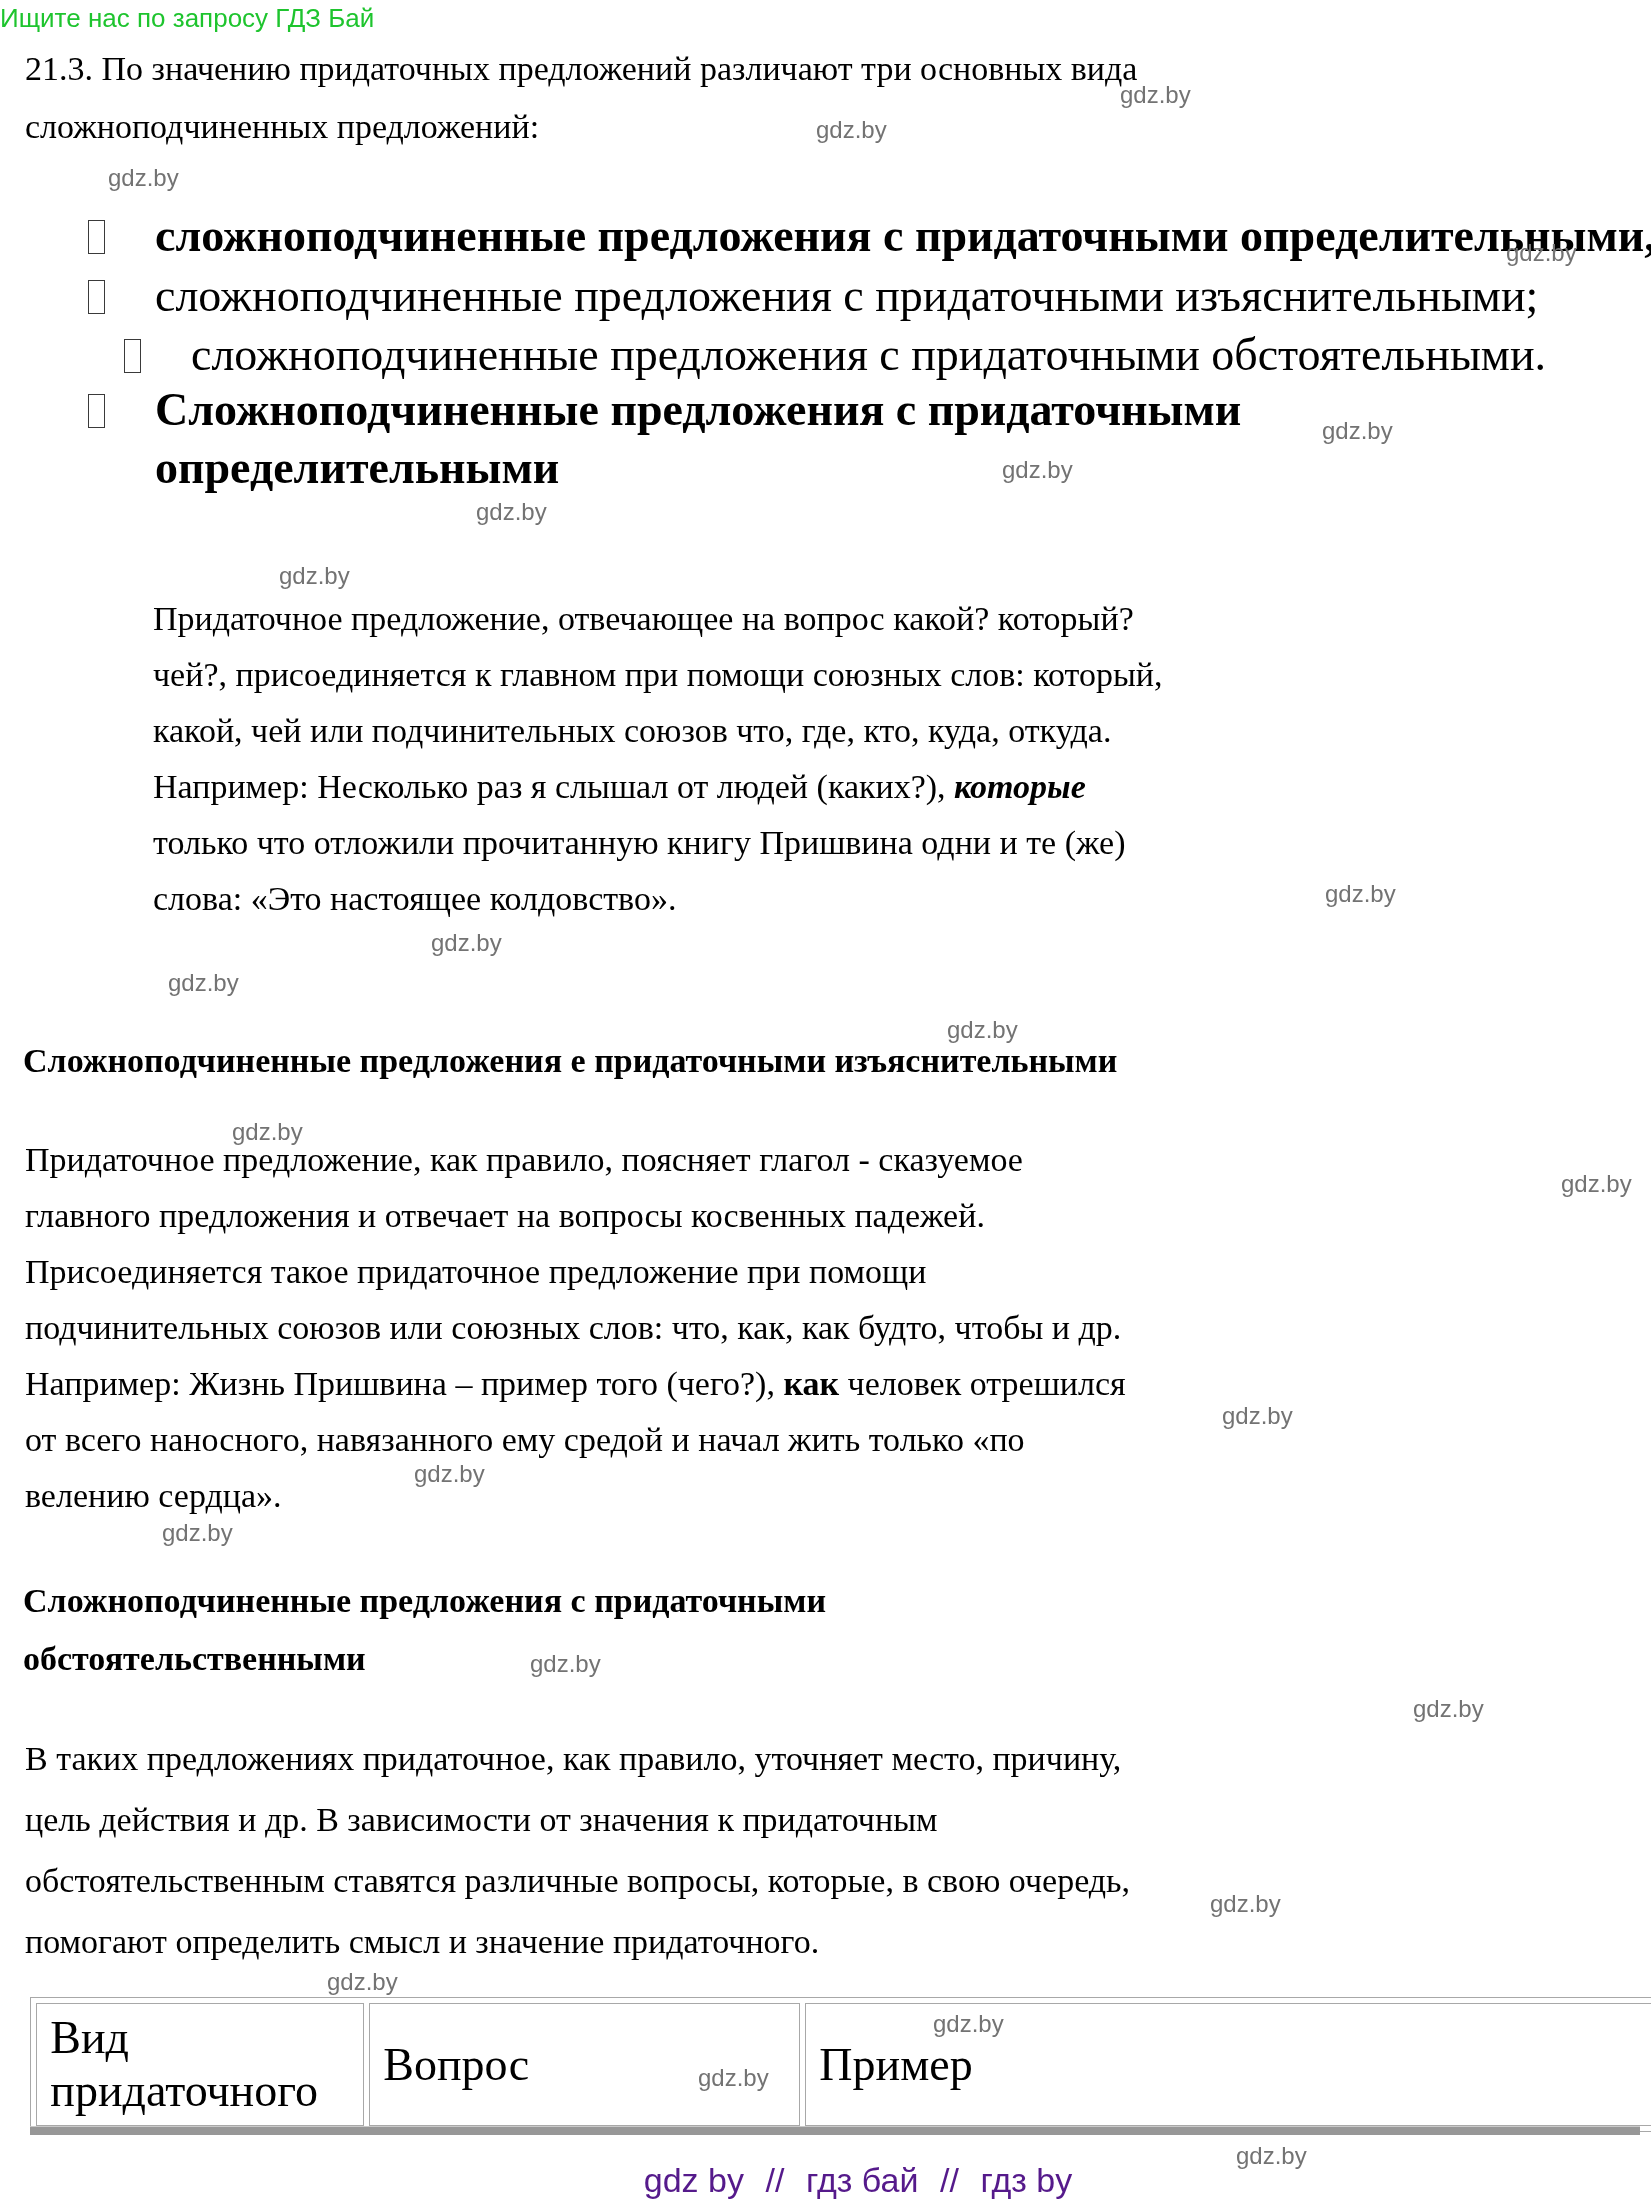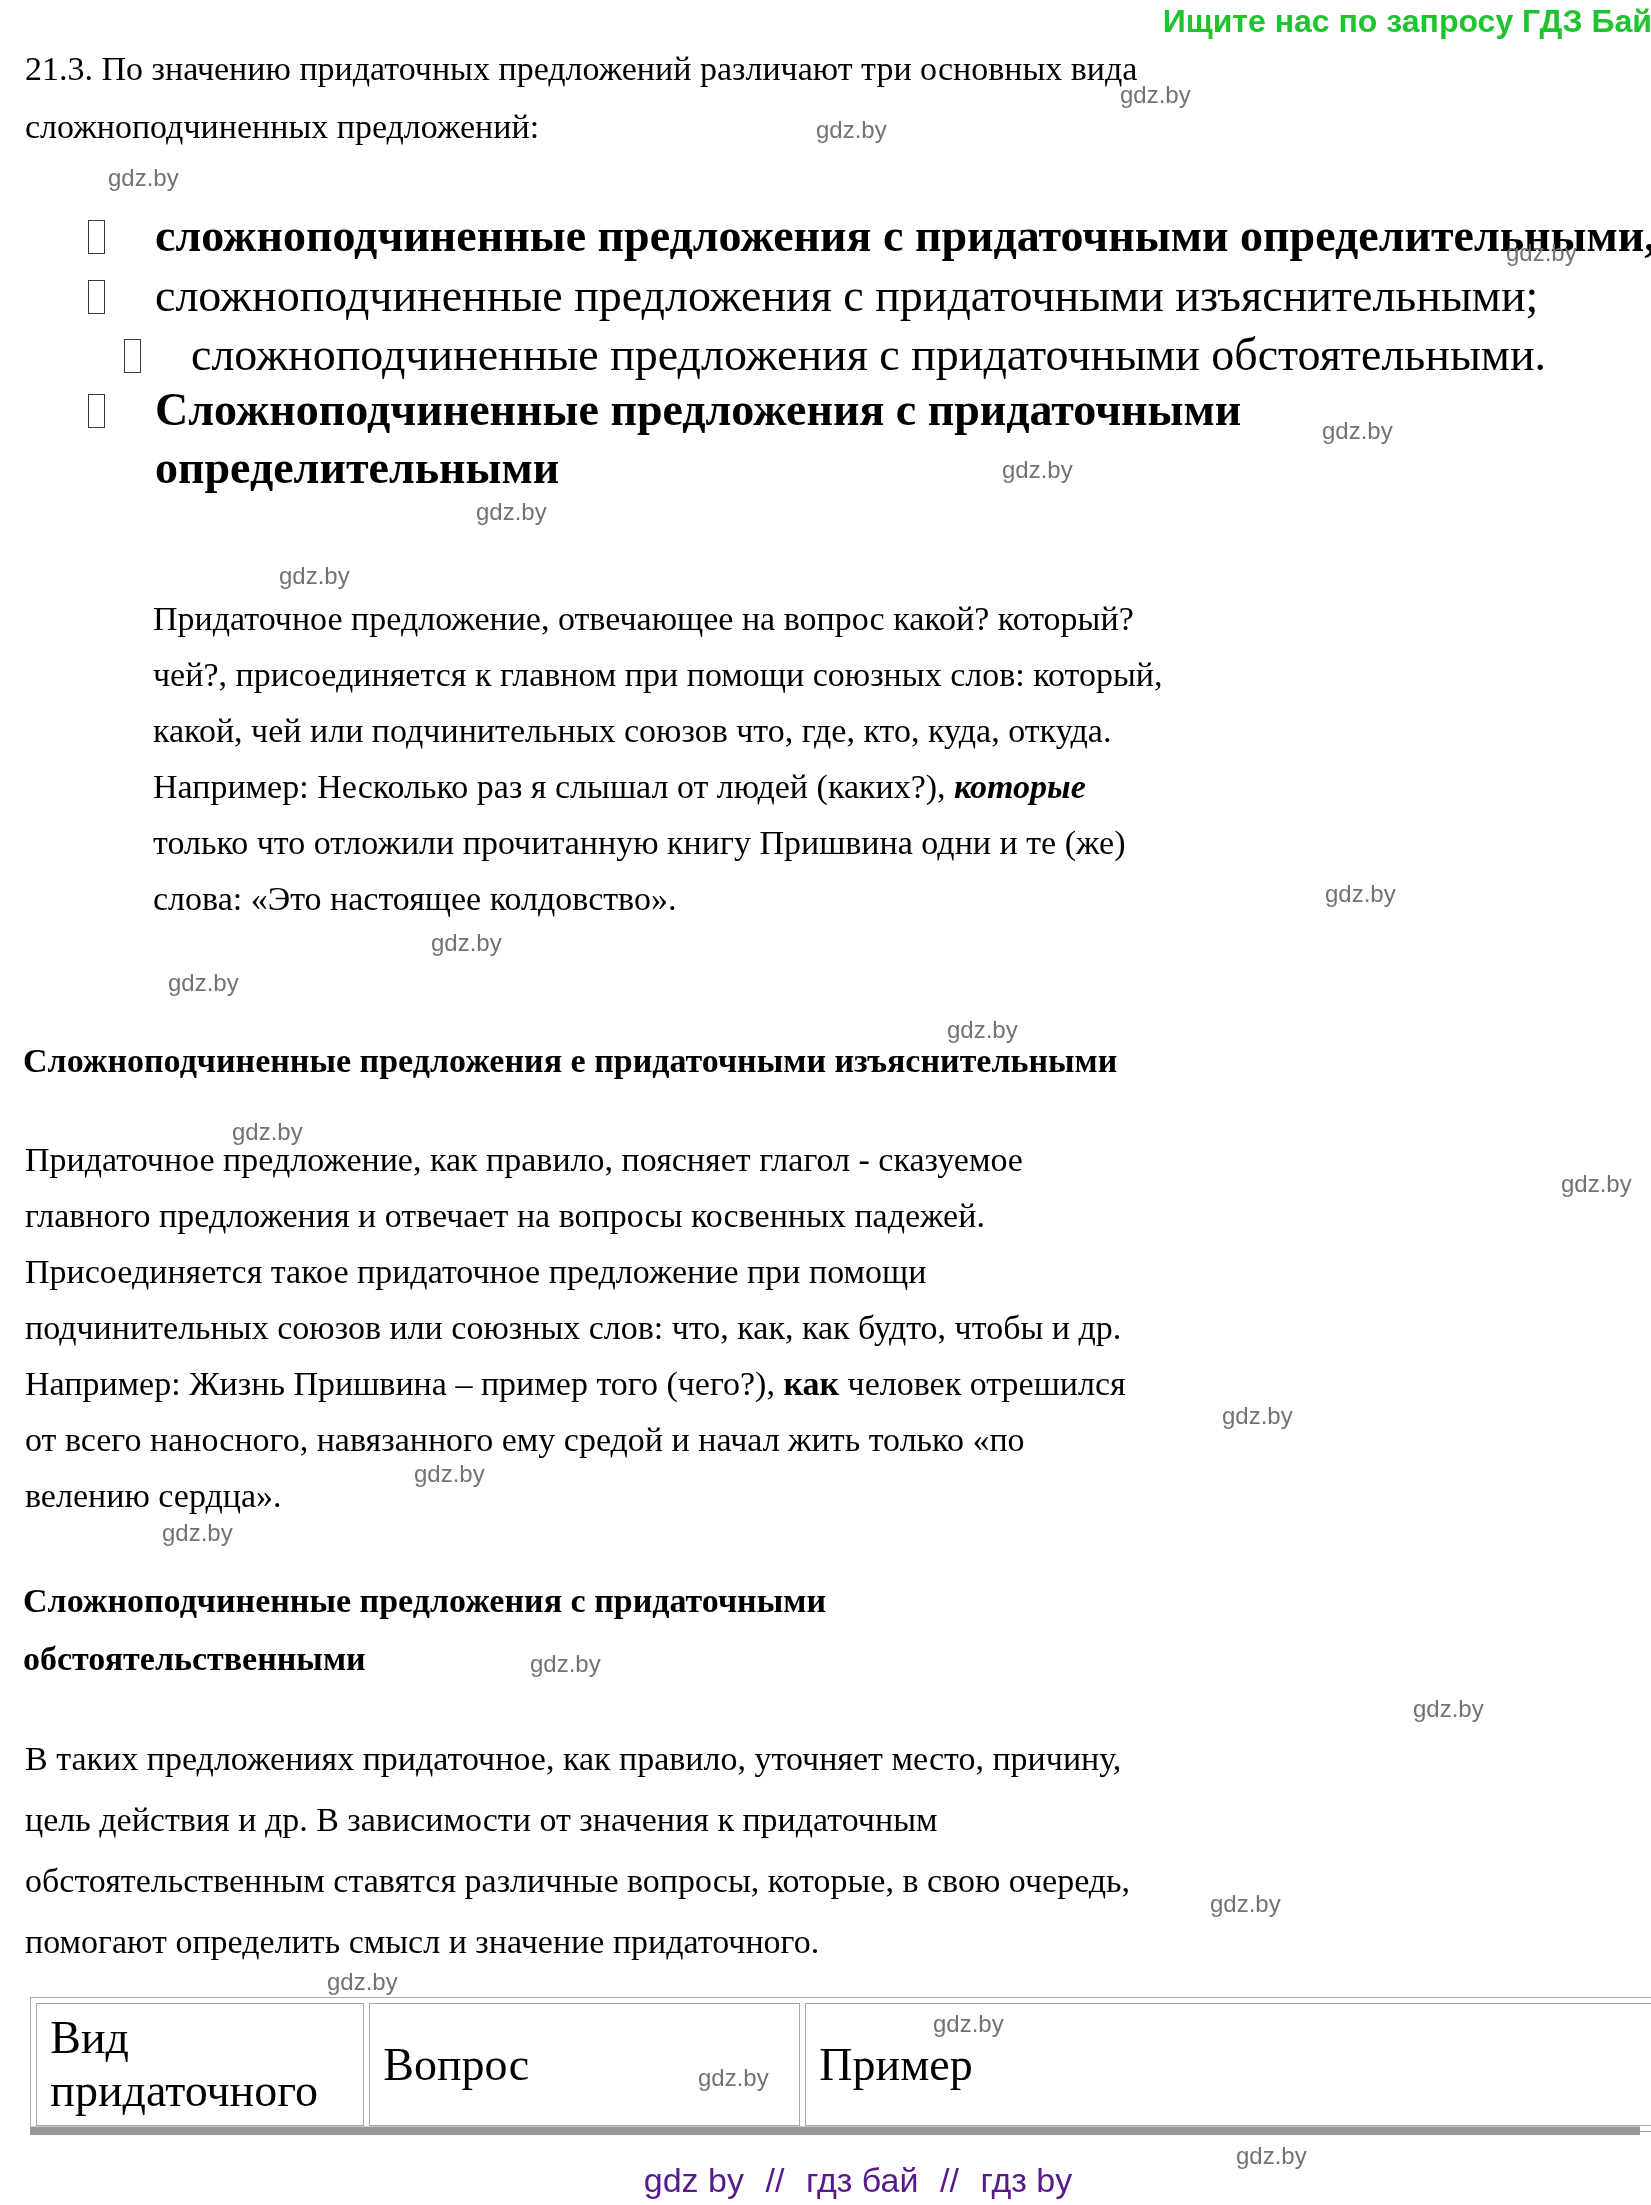--- a/index.html
+++ b/index.html
@@ -1,19 +1,19 @@
 <!DOCTYPE html>
 <html style="font-size:13.3px"><head>
 <meta charset="utf-8">
 <style>
   html,body{margin:0;padding:0;background:#ffffff;}
   #page{position:relative;width:1652px;height:2205px;background:#fff;overflow:hidden;
         font-family:"Liberation Serif",serif;color:#000;}
-  .promo{position:absolute;top:3.3px;left:0;width:100%;text-align:right;
-         font-family:"Liberation Sans",sans-serif;font-size:32px;font-weight:bold;}
+  .promo{position:absolute;top:3.3px;left:0;width:100%;text-align:left;
+         font-family:"Liberation Sans",sans-serif;font-size:26px;}
   .block{position:absolute;font-size:34px;line-height:56px;white-space:nowrap;}
   .lh67{line-height:56px}
   .lh70{line-height:58px}
   .lh74{line-height:61px}
   .run-i{}
   .run-b{font-weight:700}
   .run-bi{font-weight:700;font-style:italic}
   .bullet{position:absolute;display:flex;align-items:flex-start;font-size:46px;line-height:58px;white-space:nowrap;}
   .bullet .box{flex:0 0 auto;width:15px;height:31.5px;border:1.7px solid #3a3a3a;margin:13.3px 50px 0 0;background:#fff;}
   .wm{position:absolute;font-family:"Liberation Sans",sans-serif;font-size:24px;color:#737373;z-index:5;white-space:nowrap;}

